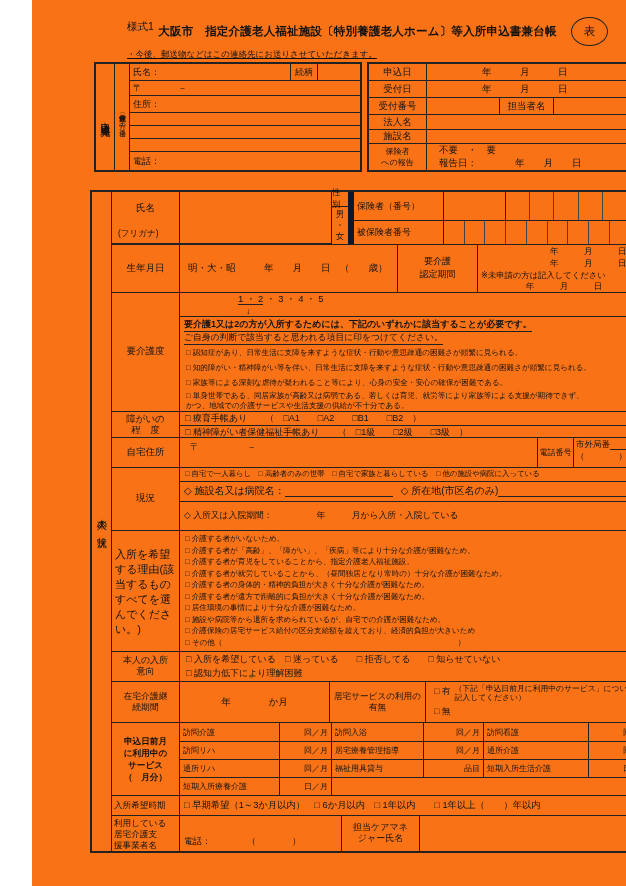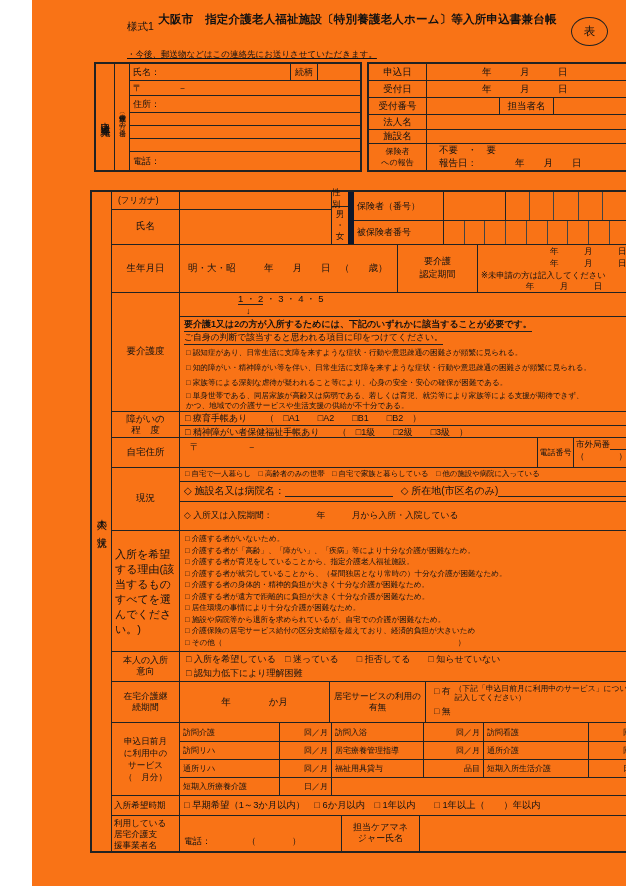--- a/index.html
+++ b/index.html
@@ -21,21 +21,21 @@
   }
   .flex { display:flex; }
   .col { display:flex; flex-direction:column; }
   .vc { display:flex; align-items:center; }
   .cc { display:flex; align-items:center; justify-content:center; }
   .f1 { flex:1; }
   .uline { display:inline-block; border-bottom:1px solid #222; height:11px; }
 
   
   .form-no { top:20px; left:95px; font-size:10.5px; }
-  .title { top:12px; left:118px; width:415px; font-size:11.5px; font-weight:bold; text-align:center; letter-spacing:0.2px; }
+  .title { top:24px; left:118px; width:415px; font-size:11.5px; font-weight:bold; text-align:center; letter-spacing:0.2px; }
   .badge { top:17px; left:539px; width:37px; height:29px; border:1.6px solid #222; border-radius:50%; font-size:11.5px; }
   .note { top:49px; left:95px; font-size:8.5px; text-decoration:underline; }
 
   
   .contact { top:62px; left:62px; width:268px; height:110px; border:2px solid #222; display:flex; }
   .contact .side { width:19px; font-size:10px; letter-spacing:1px; }
   .contact .side2 { width:15px; font-size:6.5px; }
   .crow { font-size:9px; padding-left:3px; display:flex; align-items:center; }
   .zoku { width:28px; border-left:1px solid #222; border-right:1px solid #222; height:100%; display:flex; align-items:center; justify-content:center; padding-left:0; }
   .zokuval { width:42px; height:100%; }
@@ -142,26 +142,26 @@
     </div>
   </div>
 
 
   <div class="abs main">
     <div class="sidecol vtext">本人の状況</div>
     <div class="rows">
 
       <div class="row" style="height:53px;">
         <div class="name-left">
+          <div class="flex f1">
+            <div class="lblcol cc">氏名</div>
+            <div class="f1"></div>
+          </div>
           <div class="flex bb" style="height:18px;">
             <div class="lblcol vc" style="padding-left:6px; font-size:8.5px;">(フリガナ)</div>
-            <div class="f1"></div>
-          </div>
-          <div class="flex f1">
-            <div class="lblcol cc">氏名</div>
             <div class="f1"></div>
           </div>
         </div>
         <div class="gender">
           <div class="bb cc" style="height:15px;">性別</div>
           <div class="col f1 cc" style="line-height:11px;">
             <span>男</span>
             <span>・</span>
             <span>女</span>
           </div>
@@ -307,21 +307,21 @@
         <div class="col f1" style="font-size:8.8px; padding:2px 2px;">
           <div class="flex">
             <span style="white-space:nowrap; padding:2px 4px 0 6px;">□ 有</span>
             <span style="font-size:7.8px; line-height:9.5px;">（下記「申込日前月に利用中のサービス」についても記入してください）</span>
           </div>
           <div style="padding:3px 0 0 6px;">□ 無</div>
         </div>
       </div>
 
       <div class="row" style="height:73px;">
-        <div class="lblcol cc pre cen" style="font-size:8.6px; line-height:12px;">申込日前月
+        <div class="lblcol cc pre cen" style="font-size:8.6px; line-height:12px;font-weight:bold;">申込日前月
 に利用中の
 サービス
 （　月分）</div>
         <div class="col f1">
           <div class="svc-row">
             <div class="sn sn1">訪問介護</div>
             <div class="su su1">回／月</div>
             <div class="sn sn2">訪問入浴</div>
             <div class="su su2">回／月</div>
             <div class="sn sn3">訪問看護</div>

